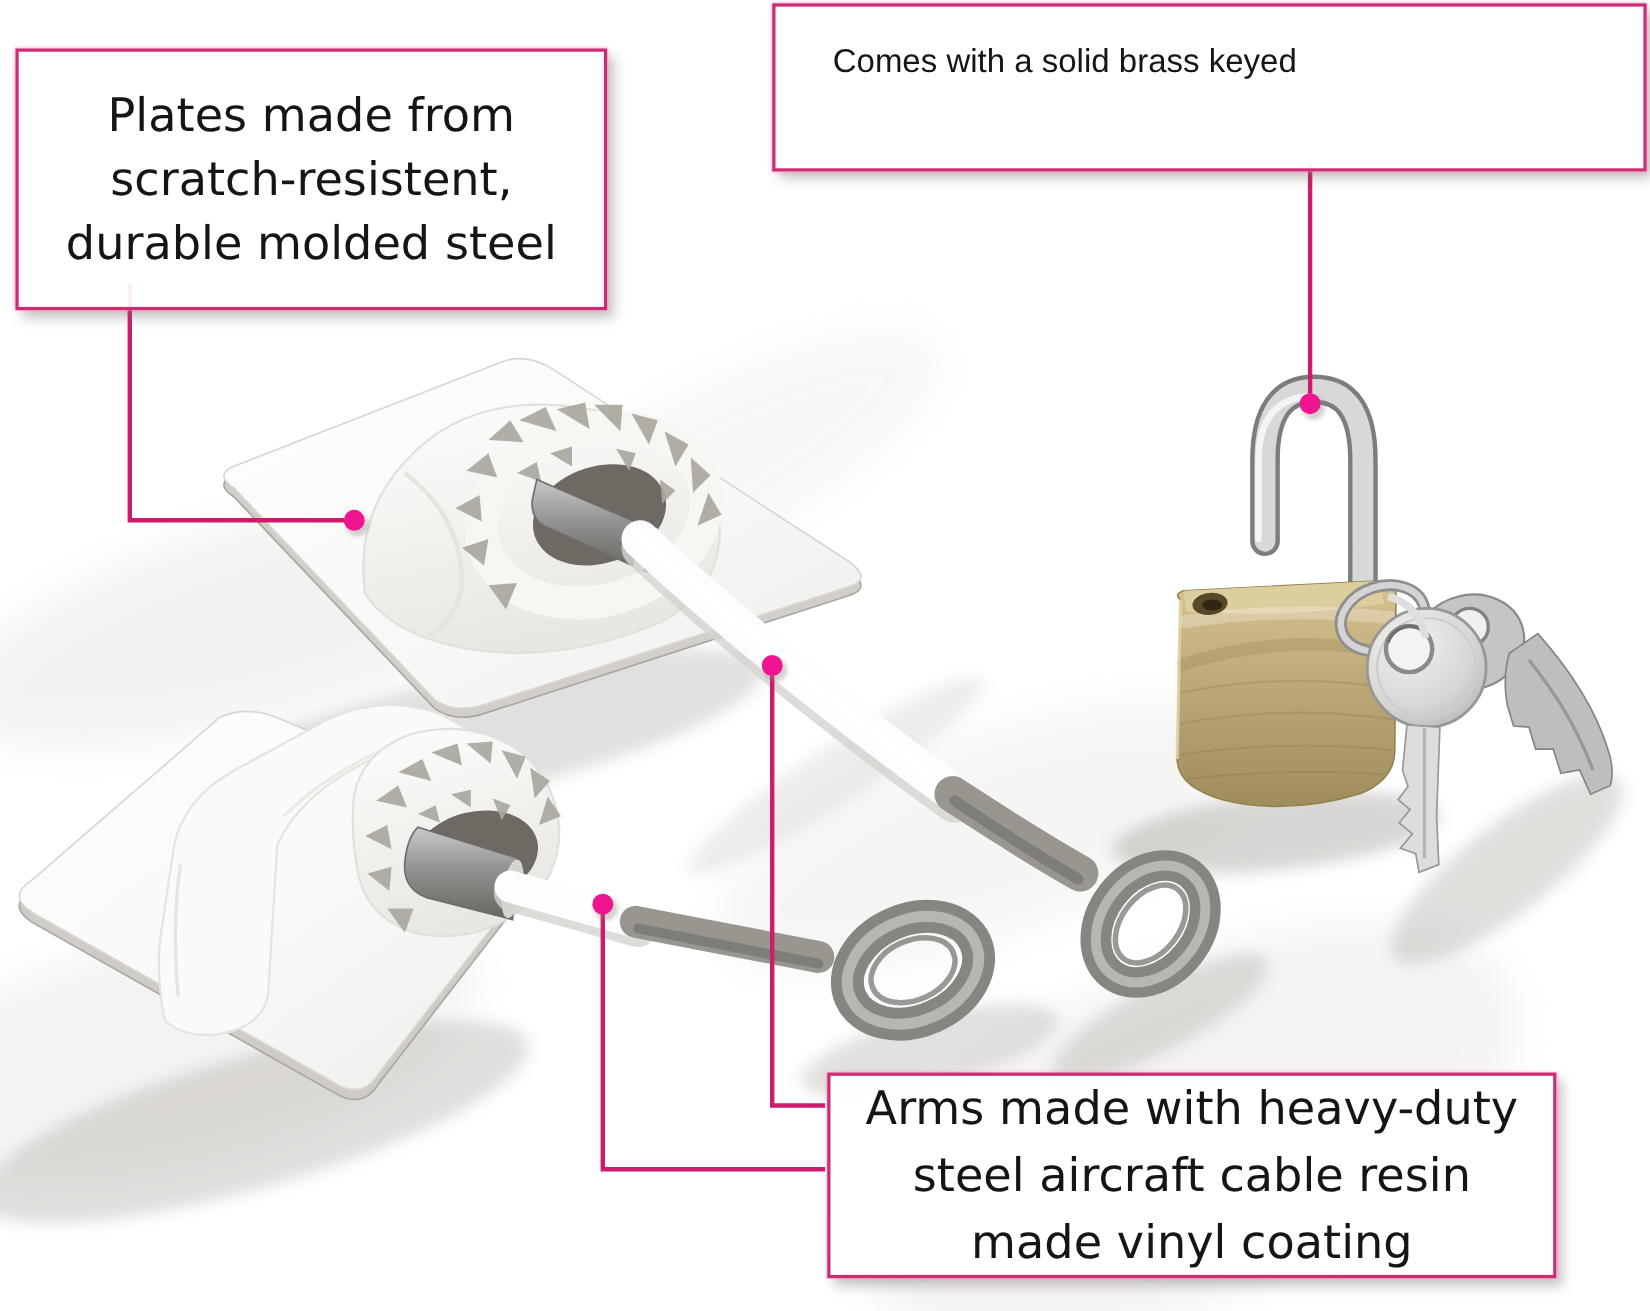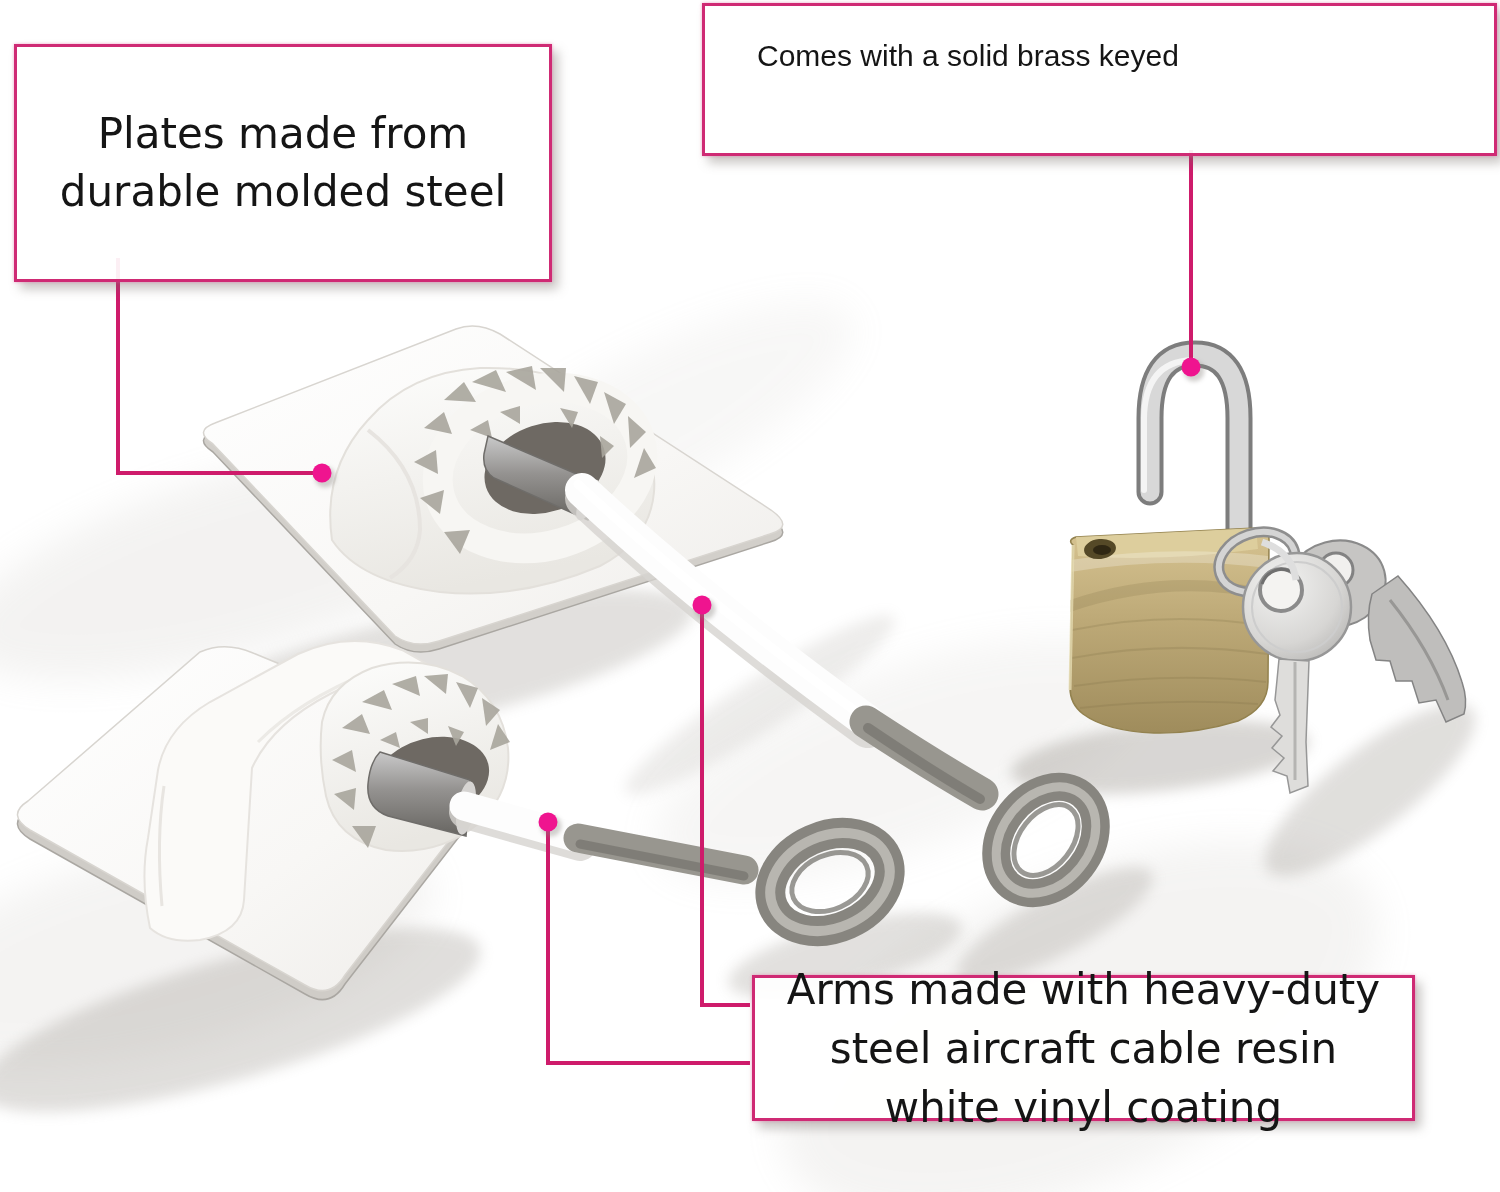--- a/index.html
+++ b/index.html
@@ -19,22 +19,22 @@
     left:14px;top:20px;width:538px;height:238px;
     display:flex;flex-direction:column;justify-content:center;
     text-align:center;font-size:42px;line-height:58px;margin-top:24px;
   }
   #callout-padlock{
     left:702px;top:3px;width:795px;height:153px;
     font-family:"Liberation Sans",sans-serif;
     font-size:30px;line-height:59px;padding:20px 0 15px 52px;text-align:left;
   }
   #callout-arms{
-    left:752px;top:975px;width:663px;height:146px;
-    display:flex;flex-direction:column;justify-content:center;
+    left:752px;top:975px;width:663px;height:187px;
+    display:flex;flex-direction:column;justify-content:space-between;
     text-align:center;font-size:42px;line-height:59px;
   }
   .cn{fill:none;stroke:var(--color-line,#ce1b6b);stroke-width:4;}
   .dot{fill:var(--color-dot,#ef148f);}
 </style>
 </head>
 <body>
 
 <div class="stage">
 
@@ -232,26 +232,27 @@
       </g>
       <circle class="dot" cx="322" cy="473" r="9.5"></circle>
       <circle class="dot" cx="1191" cy="367" r="9.5"></circle>
       <circle class="dot" cx="702" cy="605" r="9.5"></circle>
       <circle class="dot" cx="548" cy="822" r="9.5"></circle>
     </g>
   </svg>
 
   <div class="callout" id="callout-plates">
     <span class="ln">Plates made from</span>
+    <span class="ln">scratch-resistent,</span>
     <span class="ln">durable molded steel</span>
   </div>
 
   <div class="callout" id="callout-padlock">
     <span class="ln">Comes with a solid brass keyed</span>
   </div>
 
   <div class="callout" id="callout-arms">
     <span class="ln">Arms made with heavy-duty</span>
     <span class="ln">steel aircraft cable resin</span>
-    <span class="ln">white vinyl coating</span>
+    <span class="ln">made vinyl coating</span>
   </div>
 
 </div>
 
 </body></html>

